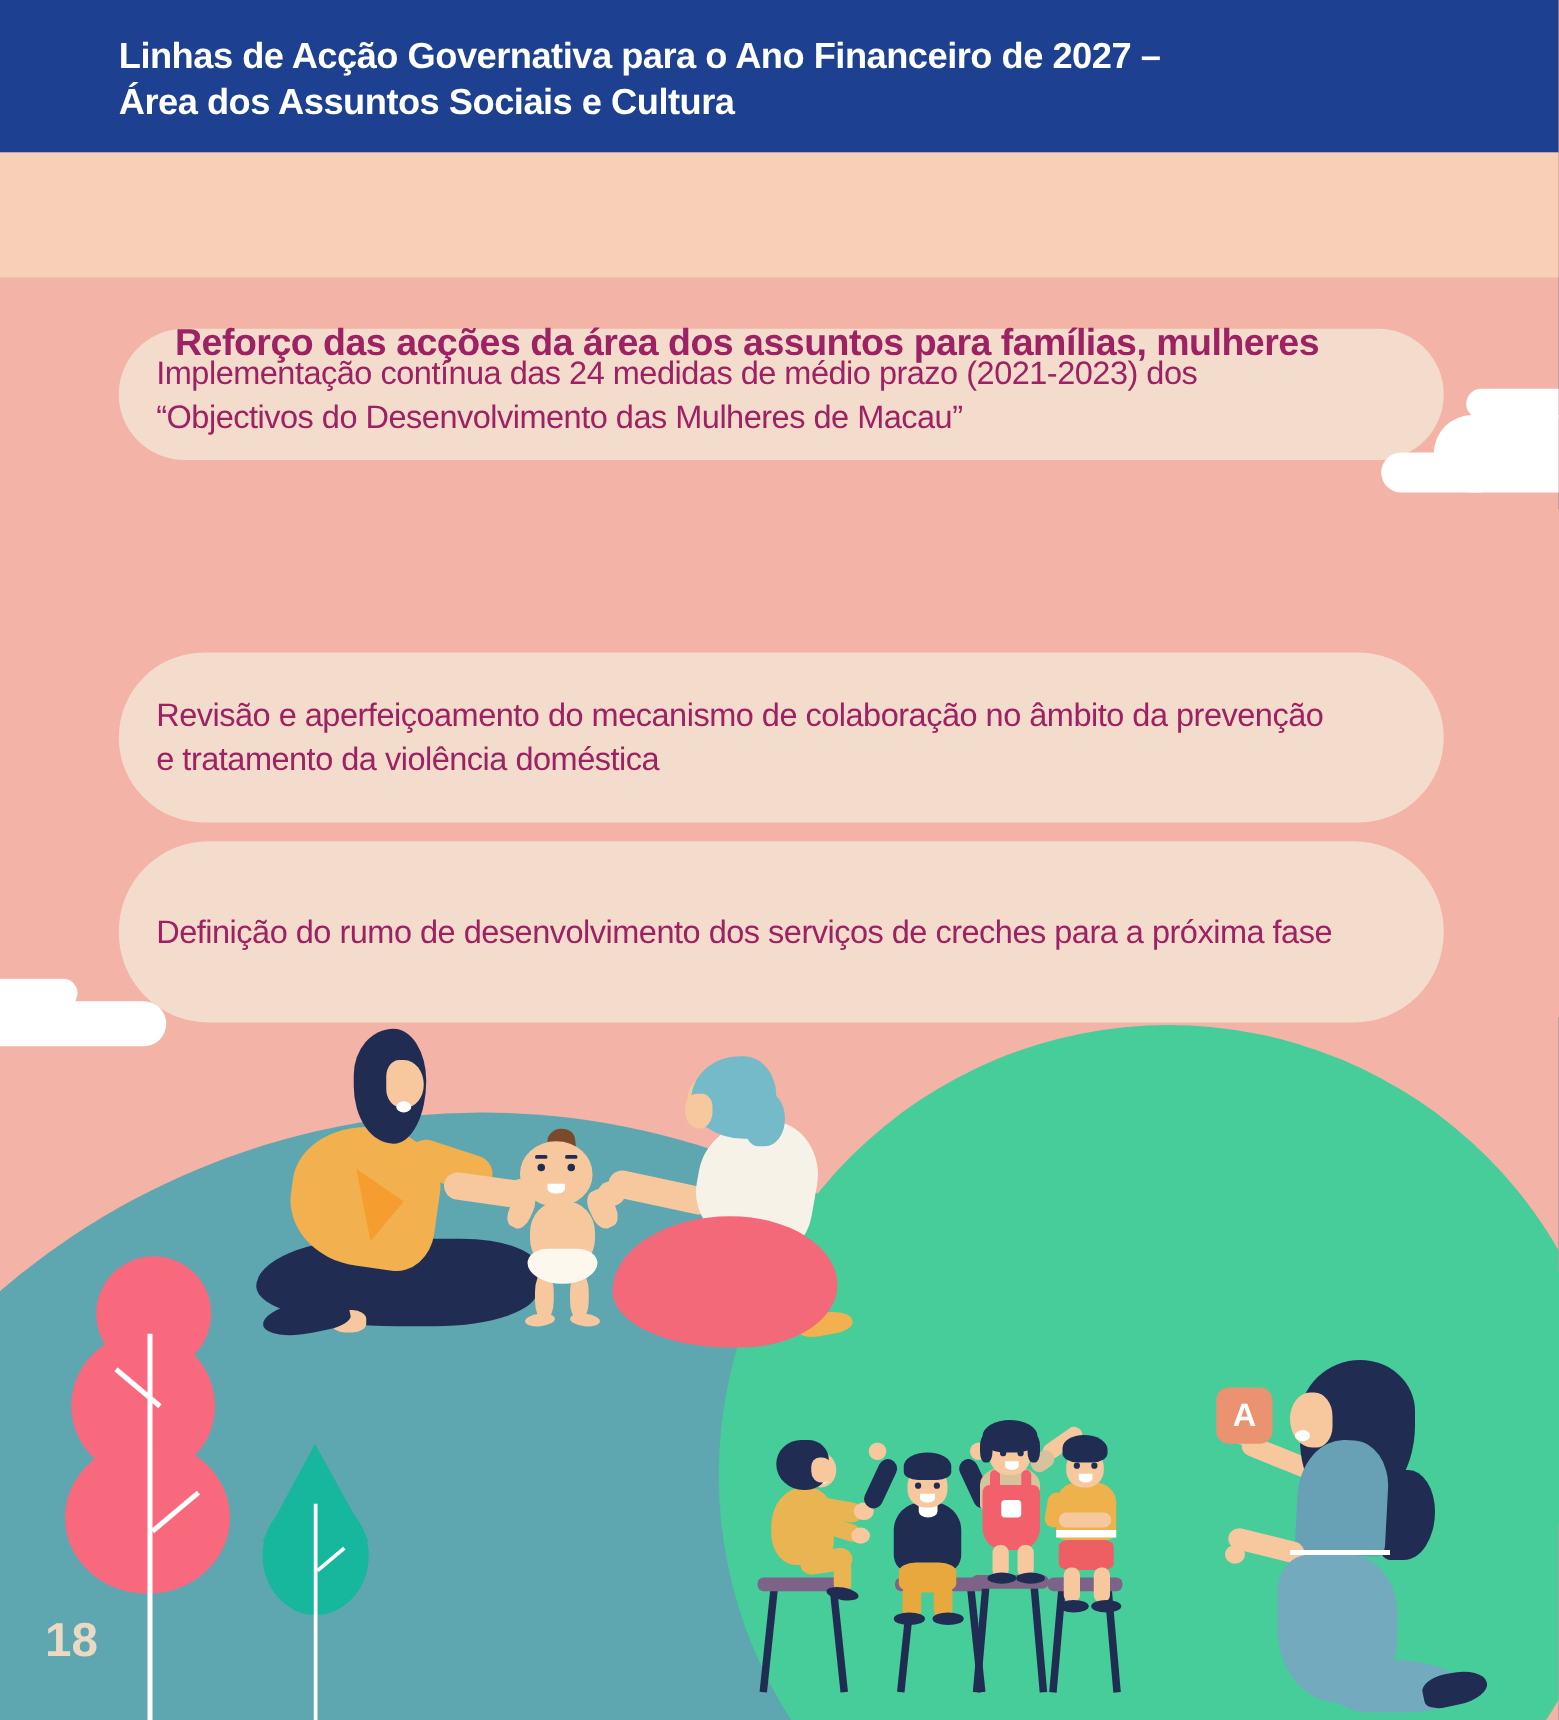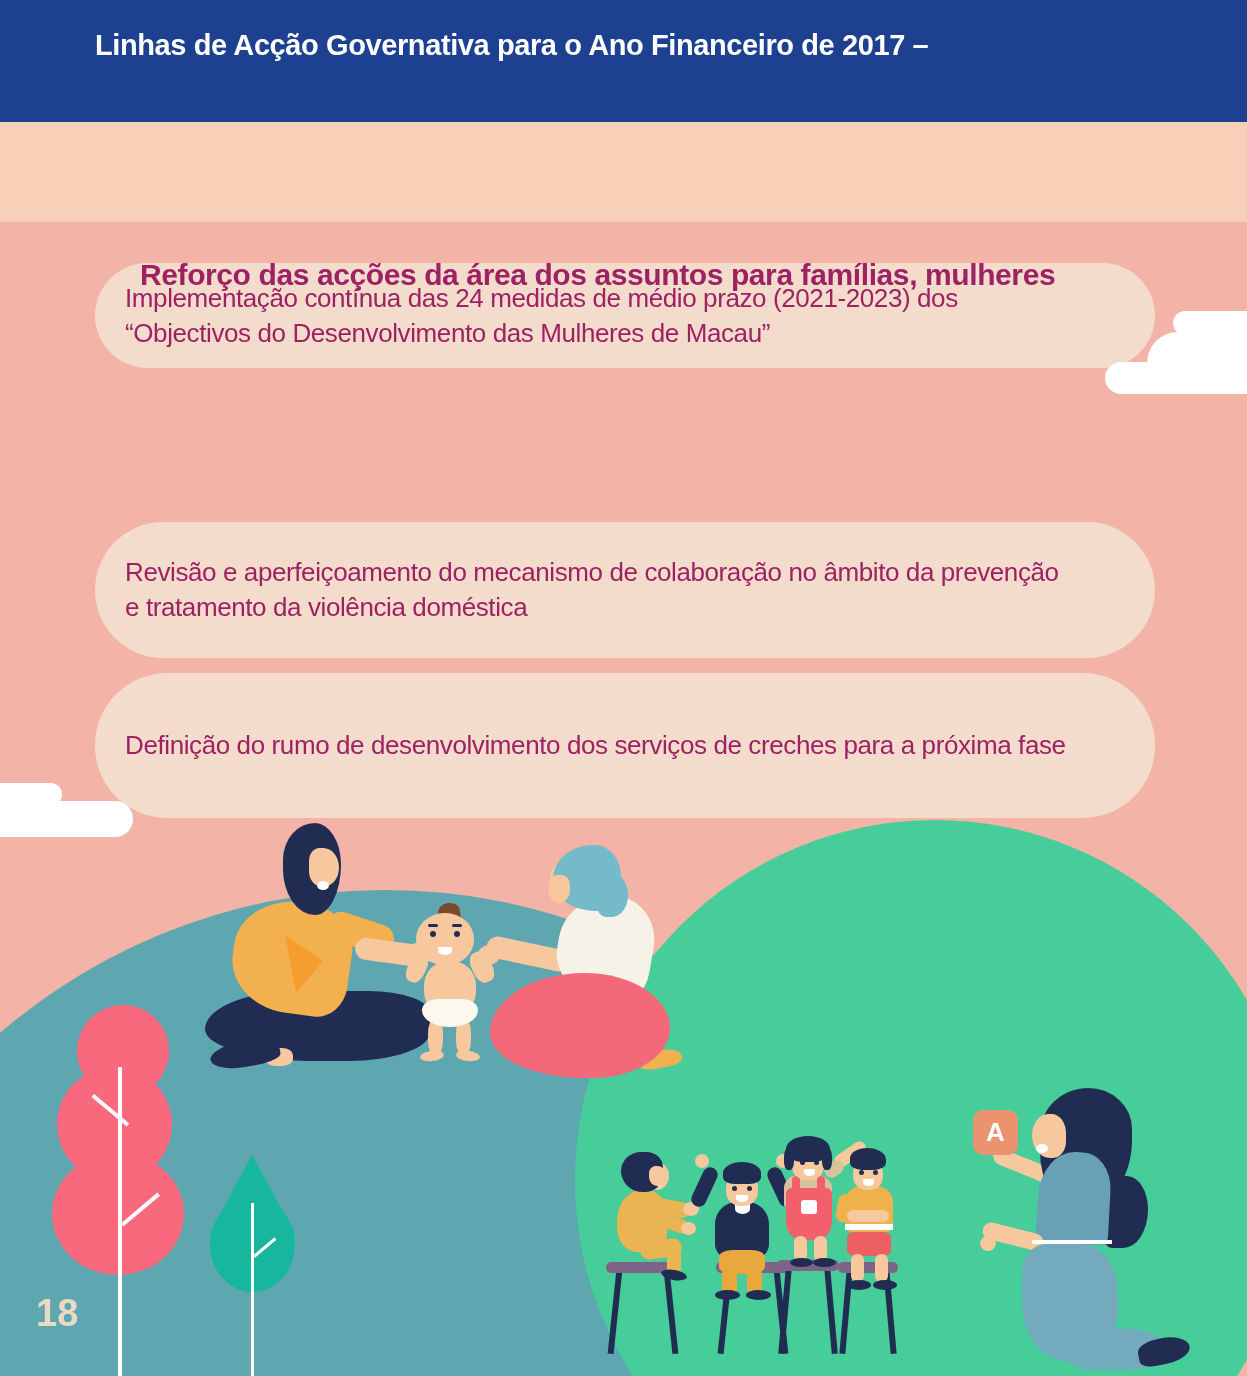--- a/index.html
+++ b/index.html
@@ -232,21 +232,22 @@
   </div>
 
   <div class="abs card">
     <span>A</span>
   </div>
 
   <div class="abs pagenum">18</div>
 
   <div class="abs header">
     <div class="abs header-text">
-      <div>Linhas de Acção Governativa para o Ano Financeiro de 2017 –</div>
+      <div>Linhas de Acção Governativa para o Ano Financeiro de 2027 –</div>
+      <div>Área dos Assuntos Sociais e Cultura</div>
     </div>
   </div>
 
   <div class="abs band">
     <div class="abs band-text">
       <div>Reforço das acções da área dos assuntos para famílias, mulheres</div>
     </div>
   </div>
 
 </div>

